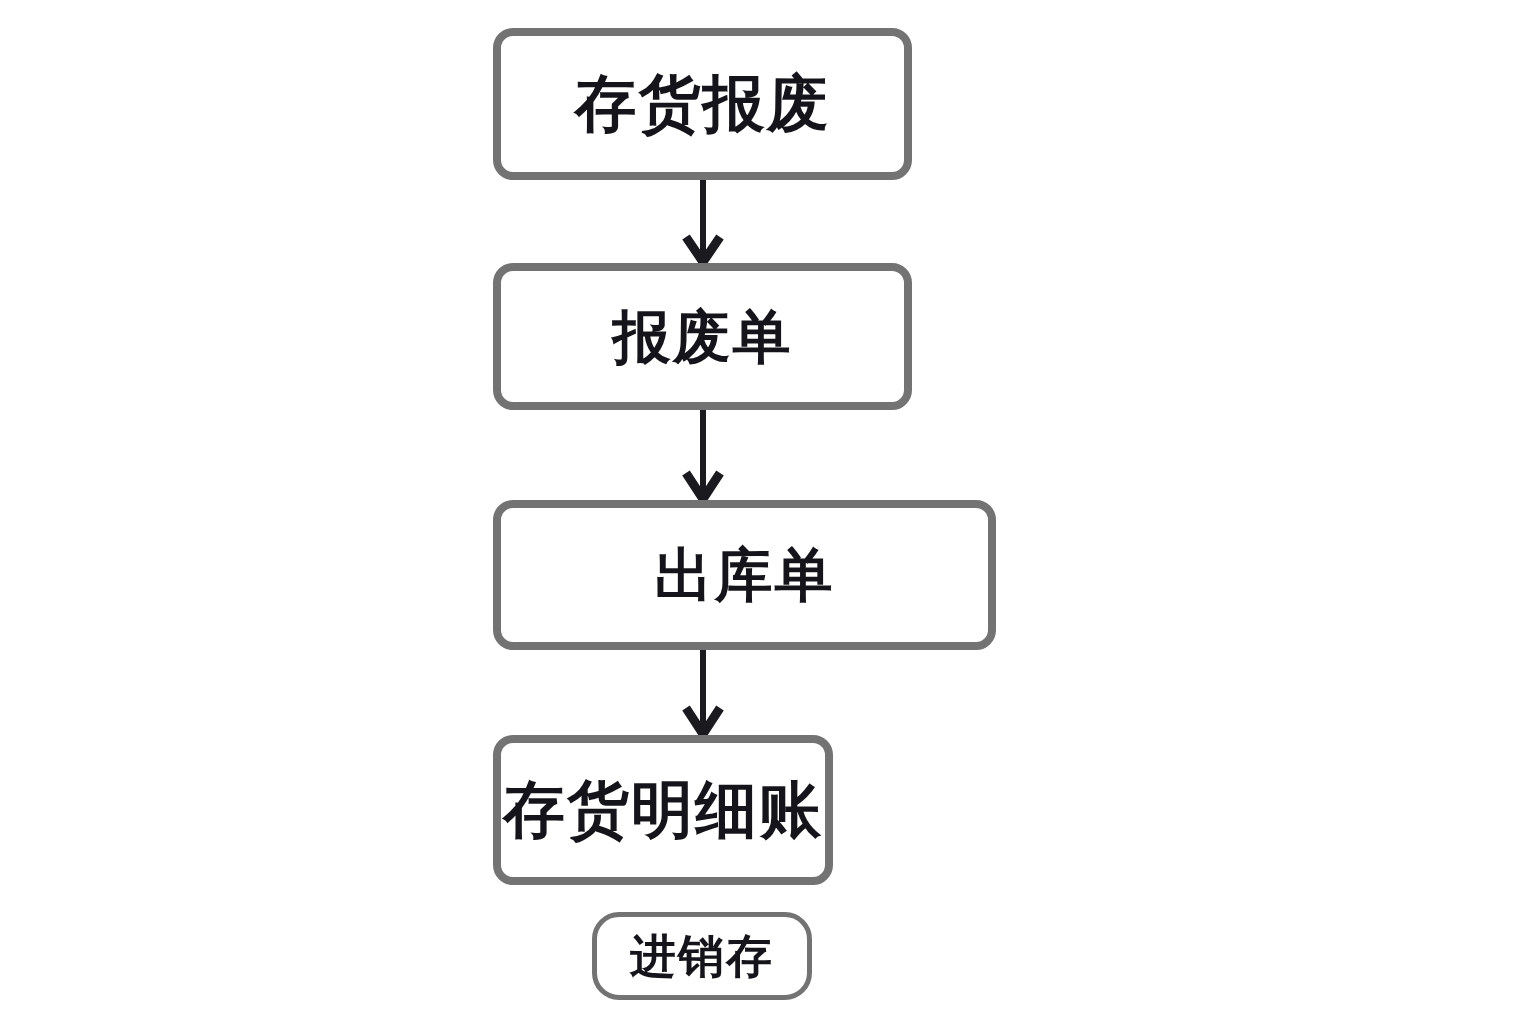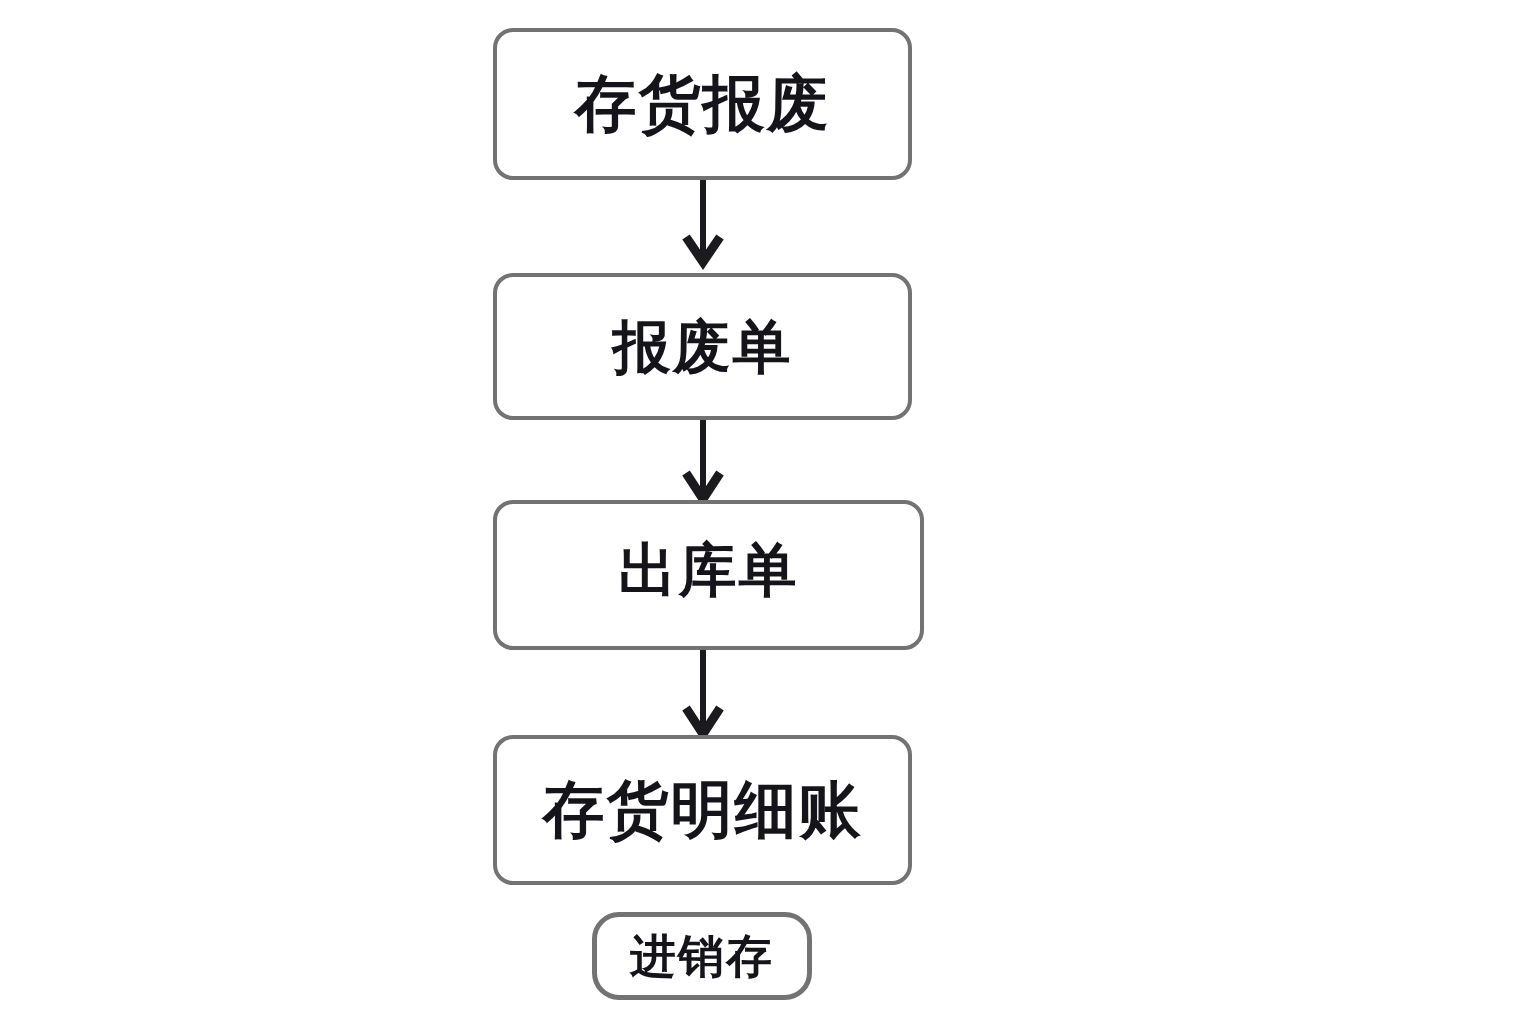--- a/index.html
+++ b/index.html
@@ -12,35 +12,35 @@
     width: 1536px;
     height: 1024px;
     background: #ffffff;
     overflow: hidden;
     font-family: "DejaVu Sans", "Liberation Sans", sans-serif;
   }
   .node {
     position: absolute;
     box-sizing: border-box;
     background: #ffffff;
-    border: 4px solid #737373;
+    border: 8px solid #737373;
     border-radius: 20px;
     display: flex;
     align-items: center;
     justify-content: center;
     color: #14141a;
     font-weight: 700;
     letter-spacing: 2px;
     line-height: 1;
     white-space: nowrap;
   }
   .node.n1 { left: 493px; top: 28px;  width: 419px; height: 152px; font-size: 62px; }
-  .node.n2 { left: 493px; top: 263px; width: 419px; height: 147px; font-size: 58px; margin-top: 10px; }
-  .node.n3 { left: 493px; top: 500px; width: 431px; height: 150px; font-size: 58px; font-family: Liberation Mono, monospace; }
-  .node.n4 { left: 493px; top: 735px; width: 419px; height: 150px; font-size: 62px; }
+  .node.n2 { left: 493px; top: 263px; width: 419px; height: 147px; font-size: 58px; }
+  .node.n3 { left: 493px; top: 500px; width: 503px; height: 150px; font-size: 58px; }
+  .node.n4 { left: 493px; top: 735px; width: 340px; height: 150px; font-size: 62px; }
   .node.n5 {
     left: 592px; top: 912px; width: 220px; height: 88px;
     border-width: 5px; border-radius: 27px; font-size: 46px;
   }
 
   .connector {
     position: absolute;
     left: 0;
     top: 0;
     width: 1536px;

